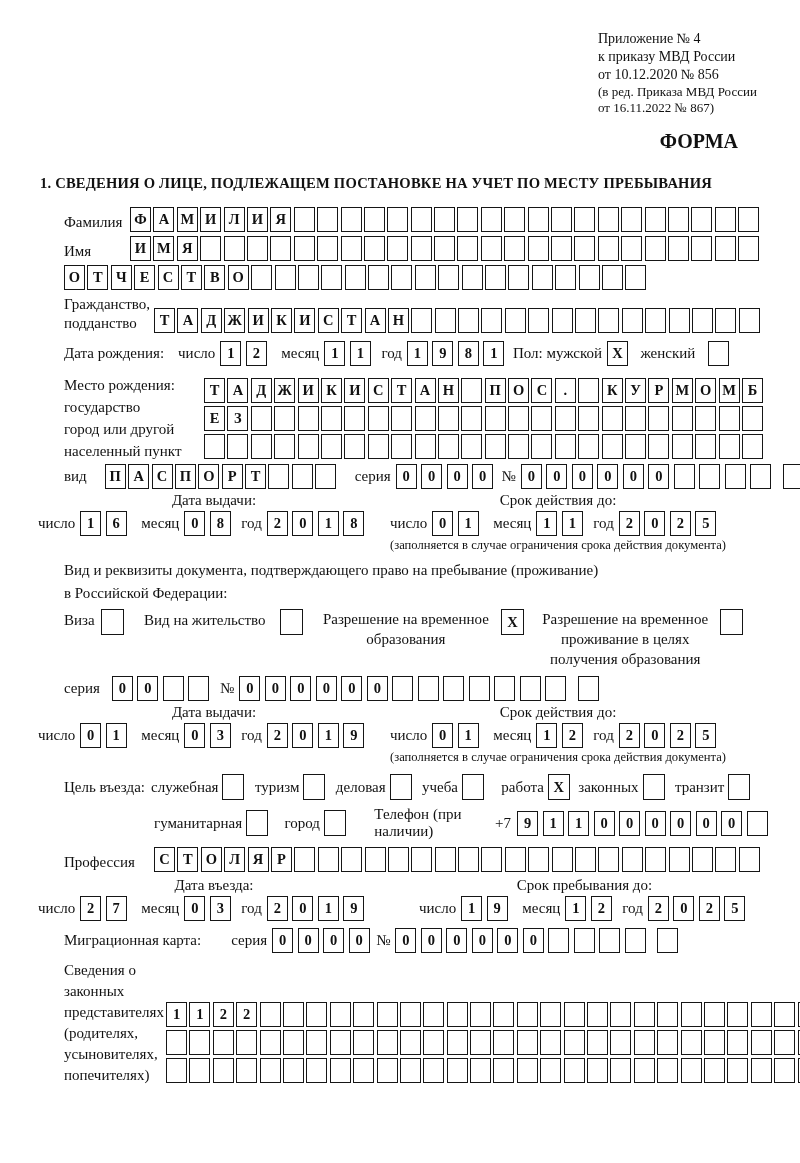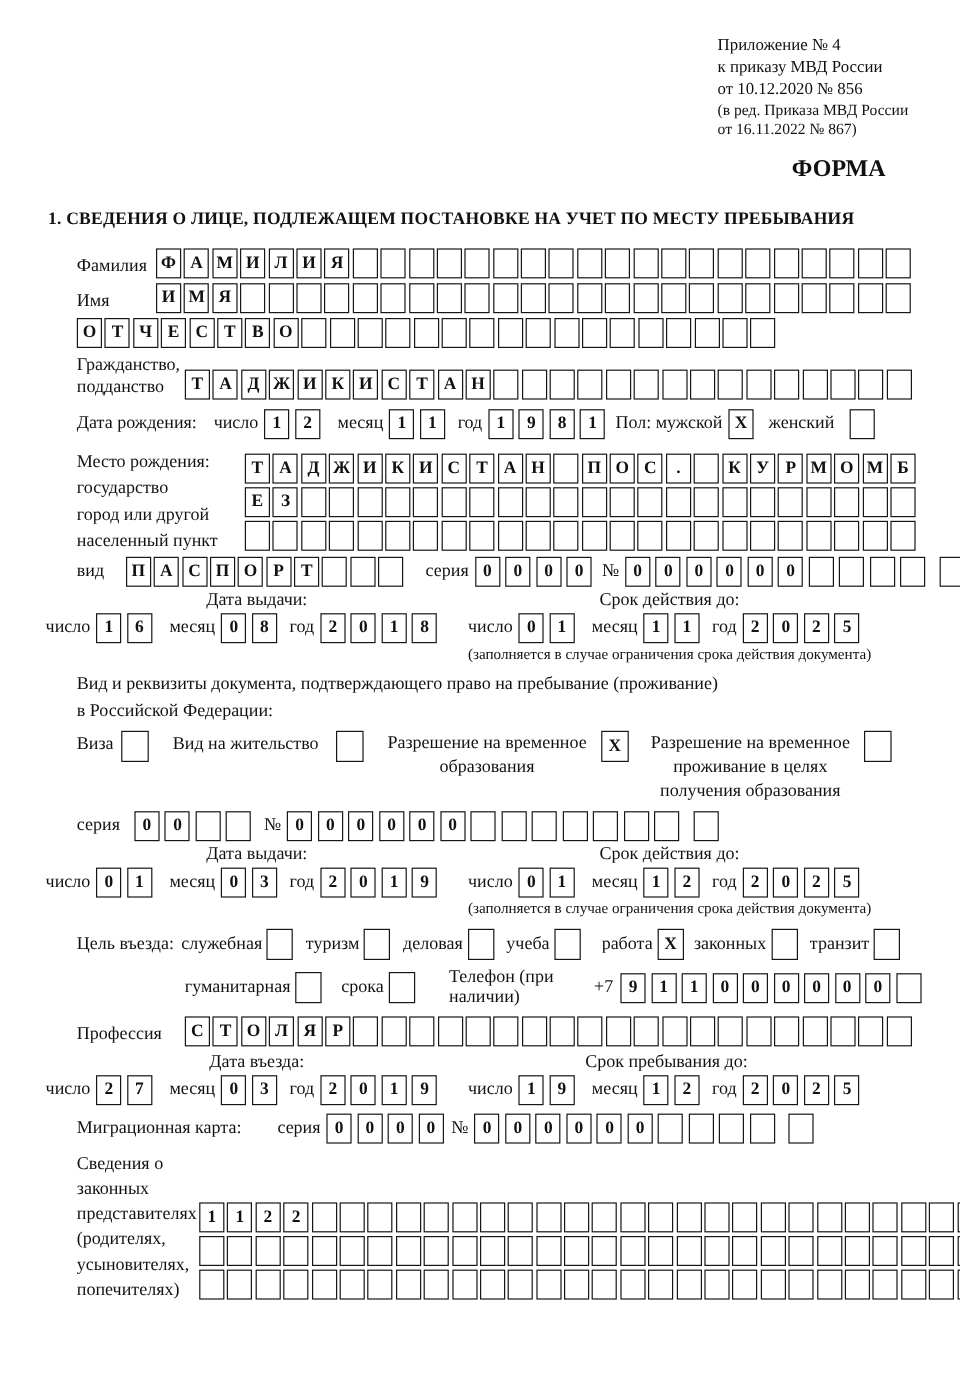--- a/index.html
+++ b/index.html
@@ -579,21 +579,21 @@
       </span>
   </div>
   <div class="purpose-line" style="margin-top:6px; margin-left:116px;">
     <span class="opt">
         <span class="olabel">гуманитарная</span>
         <span class="cells">
           <span class="cell"></span>
         </span>
       </span>
     <span class="opt" style="margin-left:14px;">
-        <span class="olabel">срока</span>
+        <span class="olabel">город</span>
         <span class="cells">
           <span class="cell"></span>
         </span>
       </span>
     <span class="olabel" style="margin-left:26px;">Телефон (при наличии)</span>
     <span class="olabel" style="margin-left:22px; margin-right:6px;">+7</span>
     <span class="cells dcells">
         <span class="cell">9</span>
         <span class="cell">1</span>
         <span class="cell">1</span>
@@ -632,21 +632,21 @@
         <span class="cell"></span>
         <span class="cell"></span>
         <span class="cell"></span>
         <span class="cell"></span>
         <span class="cell"></span>
         <span class="cell"></span>
         <span class="cell"></span>
       </div>
   </div>
 
-  <div class="daterow" style="margin-top:5px;">
+  <div class="daterow" style="margin-top:5px;gap:29px;">
     <div class="datecol" style="width:352px;">
       <div class="datehead">Дата въезда:</div>
       <div class="dline">
         <span class="dl-word">число</span>
         <span class="cells dcells">
             <span class="cell">2</span>
             <span class="cell">7</span>
           </span>
         <span class="dl-word mid">месяц</span>
         <span class="cells dcells">

